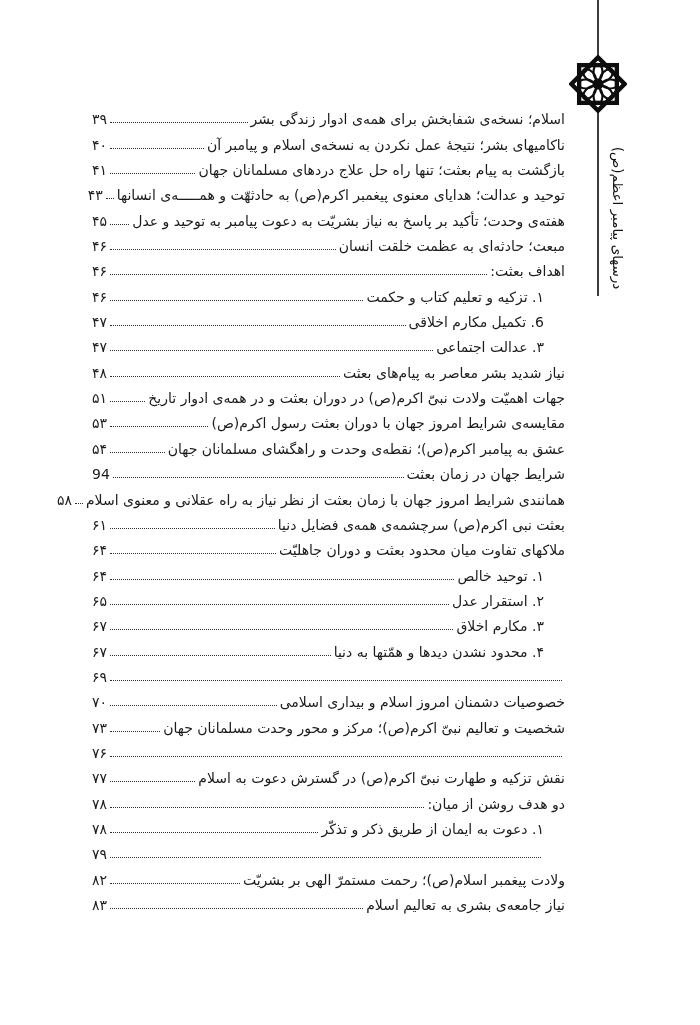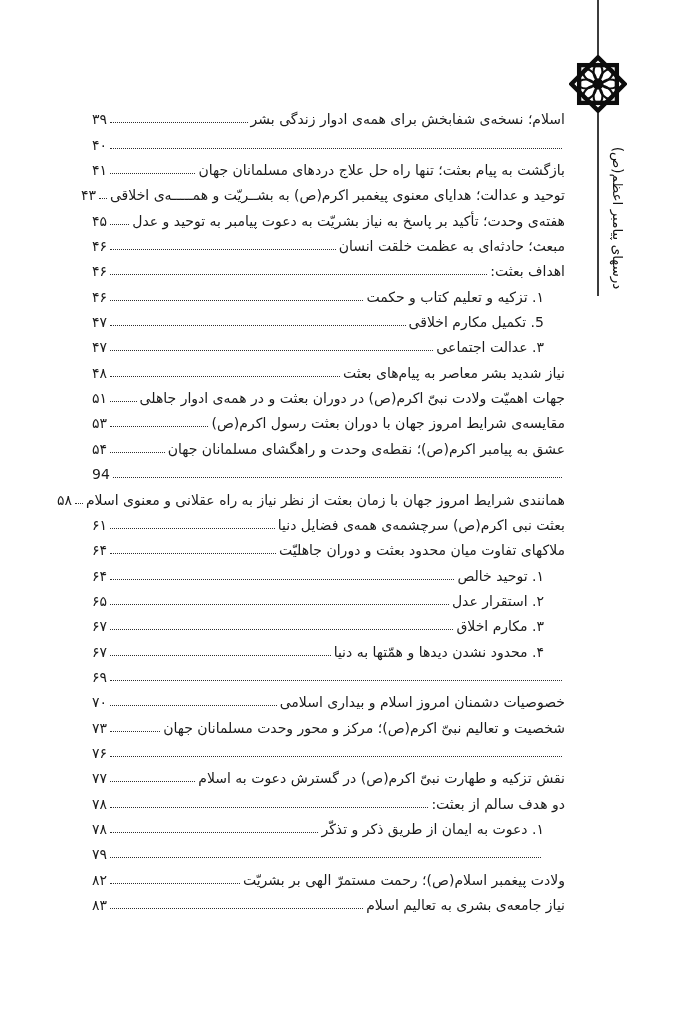--- a/index.html
+++ b/index.html
@@ -115,30 +115,31 @@
   <span>درسهای پیامبر اعظم(ص)</span>
 </div>
 
 <div class="toc" id="toc">
     <div class="row">
       <span class="label">اسلام؛ نسخه‌ی شفابخش برای همه‌ی ادوار زندگی بشر</span>
       <span class="leader"></span>
       <span class="num">۳۹</span>
     </div>
     <div class="row">
+      <span class="label">ناکامیهای بشر؛ نتیجهٔ عمل نکردن به نسخه‌ی اسلام و پیامبر آن</span>
       <span class="leader"></span>
       <span class="num">۴۰</span>
     </div>
     <div class="row">
       <span class="label">بازگشت به پیام بعثت؛ تنها راه حل علاج دردهای مسلمانان جهان</span>
       <span class="leader"></span>
       <span class="num">۴۱</span>
     </div>
     <div class="row">
-      <span class="label">توحید و عدالت؛ هدایای معنوی پیغمبر اکرم(ص) به بشــریّت و همـــــه‌ی اخلاقی</span>
+      <span class="label">توحید و عدالت؛ هدایای معنوی پیغمبر اکرم(ص) به حادثهّت و همـــــه‌ی انسانها</span>
       <span class="leader"></span>
       <span class="num">۴۳</span>
     </div>
     <div class="row">
       <span class="label">هفته‌ی وحدت؛ تأکید بر پاسخ به نیاز بشریّت به دعوت پیامبر به توحید و عدل</span>
       <span class="leader"></span>
       <span class="num">۴۵</span>
     </div>
     <div class="row">
       <span class="label">مبعث؛ حادثه‌ای به عظمت خلقت انسان</span>
@@ -149,50 +150,51 @@
       <span class="label">اهداف بعثت:</span>
       <span class="leader"></span>
       <span class="num">۴۶</span>
     </div>
     <div class="row indent">
       <span class="label">۱. تزکیه و تعلیم کتاب و حکمت</span>
       <span class="leader"></span>
       <span class="num">۴۶</span>
     </div>
     <div class="row indent">
-      <span class="label">5. تکمیل مکارم اخلاقی</span>
+      <span class="label">6. تکمیل مکارم اخلاقی</span>
       <span class="leader"></span>
       <span class="num">۴۷</span>
     </div>
     <div class="row indent">
       <span class="label">۳. عدالت اجتماعی</span>
       <span class="leader"></span>
       <span class="num">۴۷</span>
     </div>
     <div class="row">
       <span class="label">نیاز شدید بشر معاصر به پیام‌های بعثت</span>
       <span class="leader"></span>
       <span class="num">۴۸</span>
     </div>
     <div class="row">
-      <span class="label">جهات اهمیّت ولادت نبیّ اکرم(ص) در دوران بعثت و در همه‌ی ادوار جاهلی</span>
+      <span class="label">جهات اهمیّت ولادت نبیّ اکرم(ص) در دوران بعثت و در همه‌ی ادوار تاریخ</span>
       <span class="leader"></span>
       <span class="num">۵۱</span>
     </div>
     <div class="row">
       <span class="label">مقایسه‌ی شرایط امروز جهان با دوران بعثت رسول اکرم(ص)</span>
       <span class="leader"></span>
       <span class="num">۵۳</span>
     </div>
     <div class="row">
       <span class="label">عشق به پیامبر اکرم(ص)؛ نقطه‌ی وحدت و راهگشای مسلمانان جهان</span>
       <span class="leader"></span>
       <span class="num">۵۴</span>
     </div>
     <div class="row">
+      <span class="label">شرایط جهان در زمان بعثت</span>
       <span class="leader"></span>
       <span class="num">94</span>
     </div>
     <div class="row">
       <span class="label">همانندی شرایط امروز جهان با زمان بعثت از نظر نیاز به راه عقلانی و معنوی اسلام</span>
       <span class="leader"></span>
       <span class="num">۵۸</span>
     </div>
     <div class="row">
       <span class="label">بعثت نبی اکرم(ص) سرچشمه‌ی همه‌ی فضایل دنیا</span>
@@ -241,21 +243,21 @@
     <div class="row">
       <span class="leader"></span>
       <span class="num">۷۶</span>
     </div>
     <div class="row">
       <span class="label">نقش تزکیه و طهارت نبیّ اکرم(ص) در گسترش دعوت به اسلام</span>
       <span class="leader"></span>
       <span class="num">۷۷</span>
     </div>
     <div class="row">
-      <span class="label">دو هدف سالم از بعثت:</span>
+      <span class="label">دو هدف روشن از میان:</span>
       <span class="leader"></span>
       <span class="num">۷۸</span>
     </div>
     <div class="row indent">
       <span class="label">۱. دعوت به ایمان از طریق ذکر و تذکّر</span>
       <span class="leader"></span>
       <span class="num">۷۸</span>
     </div>
     <div class="row indent">
       <span class="leader"></span>

